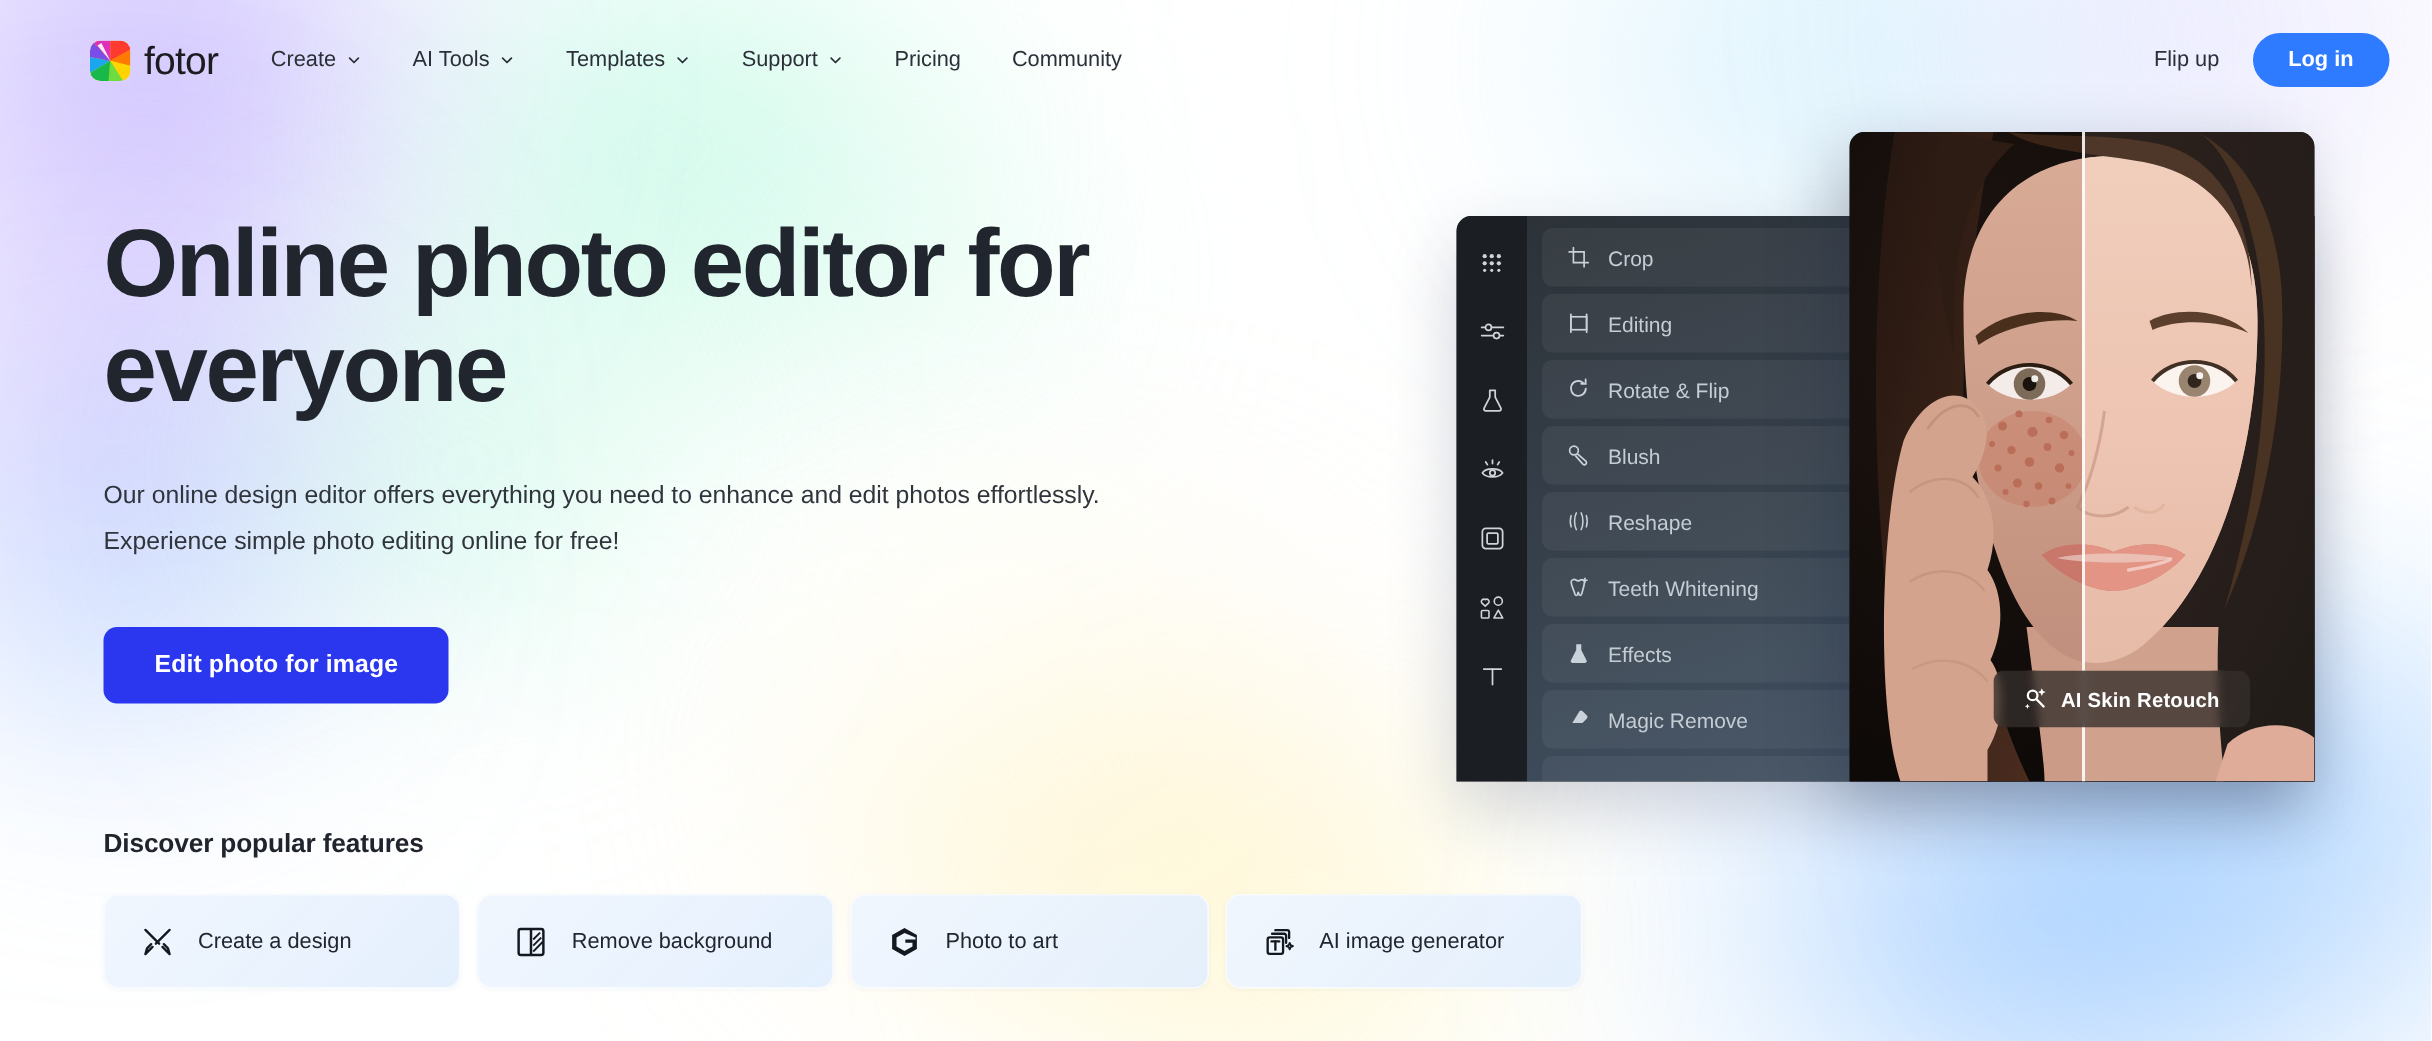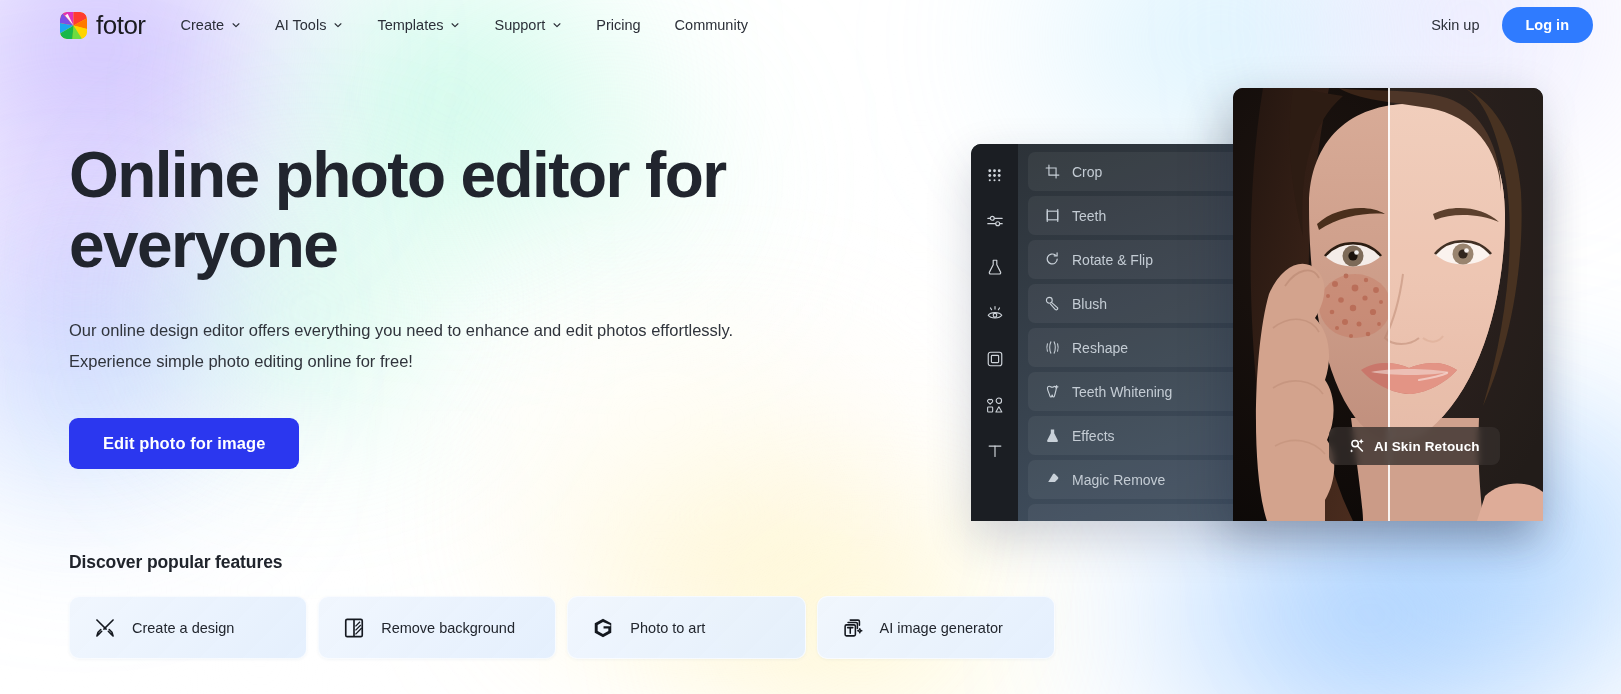--- a/index.html
+++ b/index.html
@@ -101,21 +101,21 @@
   }
   .blob-white-bl {
     left: -60px; top: 420px;
     width: 640px; height: 340px;
     background: radial-gradient(closest-side, rgba(255,255,255,0.95), rgba(255,255,255,0) 70%);
   }
 
   
   .header {
     position: absolute;
-    top: 0; left: 0; right: 0;
+    top: 15px; left: 0; right: 0;
     height: 50px;
     display: flex;
     align-items: center;
     padding: 0 28px 0 60px;
     z-index: 40;
   }
   .brand {
     display: flex;
     align-items: center;
     gap: 9px;
@@ -309,21 +309,21 @@
     position: absolute;
     left: 50%;
     top: 0; bottom: 0;
     width: 1.5px;
     background: rgba(255,255,255,0.88);
     z-index: 9;
   }
   .skin-badge {
     position: absolute;
     left: 96px;
-    bottom: 56px;
+    bottom: 36px;
     display: flex;
     align-items: center;
     gap: 9px;
     background: rgba(52,46,44,0.78);
     backdrop-filter: blur(3px);
     color: #ffffff;
     border-radius: 8px;
     padding: 11px 20px;
     font-size: 13.5px;
     font-weight: 600;
@@ -469,21 +469,21 @@
     </div>
     <div class="nav-item">
       <span>Pricing</span>
     </div>
     <div class="nav-item">
       <span>Community</span>
     </div>
   </nav>
 
   <div class="header-right">
-    <span class="signup-link">Skin up</span>
+    <span class="signup-link">Flip up</span>
     <button class="login-btn">Log in</button>
   </div>
 </header>
 
 <section class="hero">
   <h1 class="hero-title">Online photo editor for everyone</h1>
   <div class="hero-sub">
     <p>Our online design editor offers everything you need to enhance and edit photos effortlessly.</p>
     <p>Experience simple photo editing online for free!</p>
   </div>
@@ -565,21 +565,21 @@
       </div>
 
       <div class="tool-row">
         <span class="ti">
           <svg width="15" height="15" viewBox="0 0 16 16" fill="none" stroke="#c9d1d9" stroke-width="1.2" stroke-linecap="round">
             <rect x="2.4" y="3.4" width="11.2" height="9.2"></rect>
             <line x1="2.4" y1="1.6" x2="2.4" y2="14.4"></line>
             <line x1="13.6" y1="1.6" x2="13.6" y2="14.4"></line>
           </svg>
         </span>
-        <span>Teeth</span>
+        <span>Editing</span>
       </div>
 
       <div class="tool-row">
         <span class="ti">
           <svg width="15" height="15" viewBox="0 0 16 16" fill="none" stroke="#c9d1d9" stroke-width="1.3" stroke-linecap="round">
             <path d="M13 7.5 A5.3 5.3 0 1 1 11 3.3"></path>
             <path d="M12.9 1 L12.9 4.1 L9.8 4.1"></path>
           </svg>
         </span>
         <span>Rotate &amp; Flip</span>

